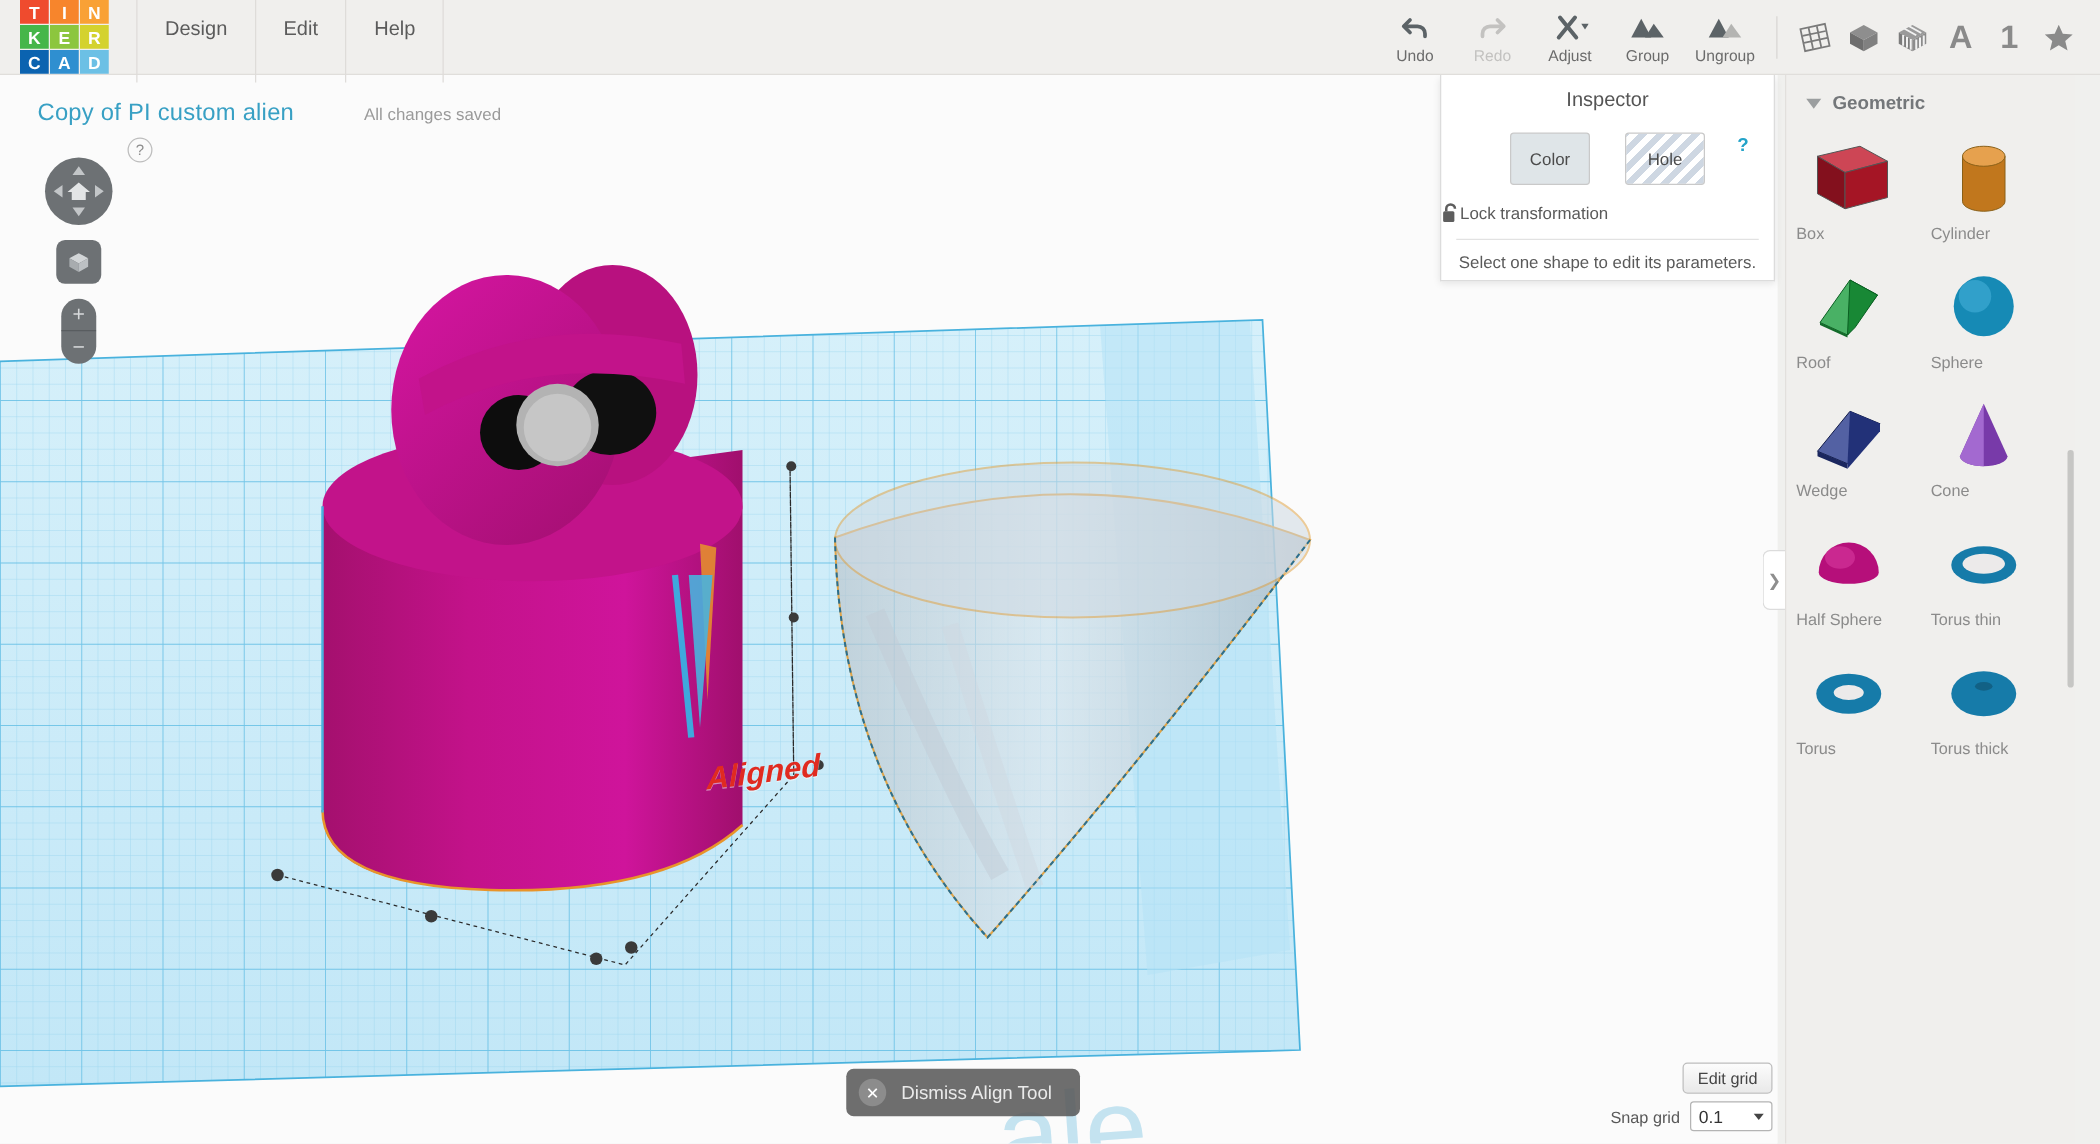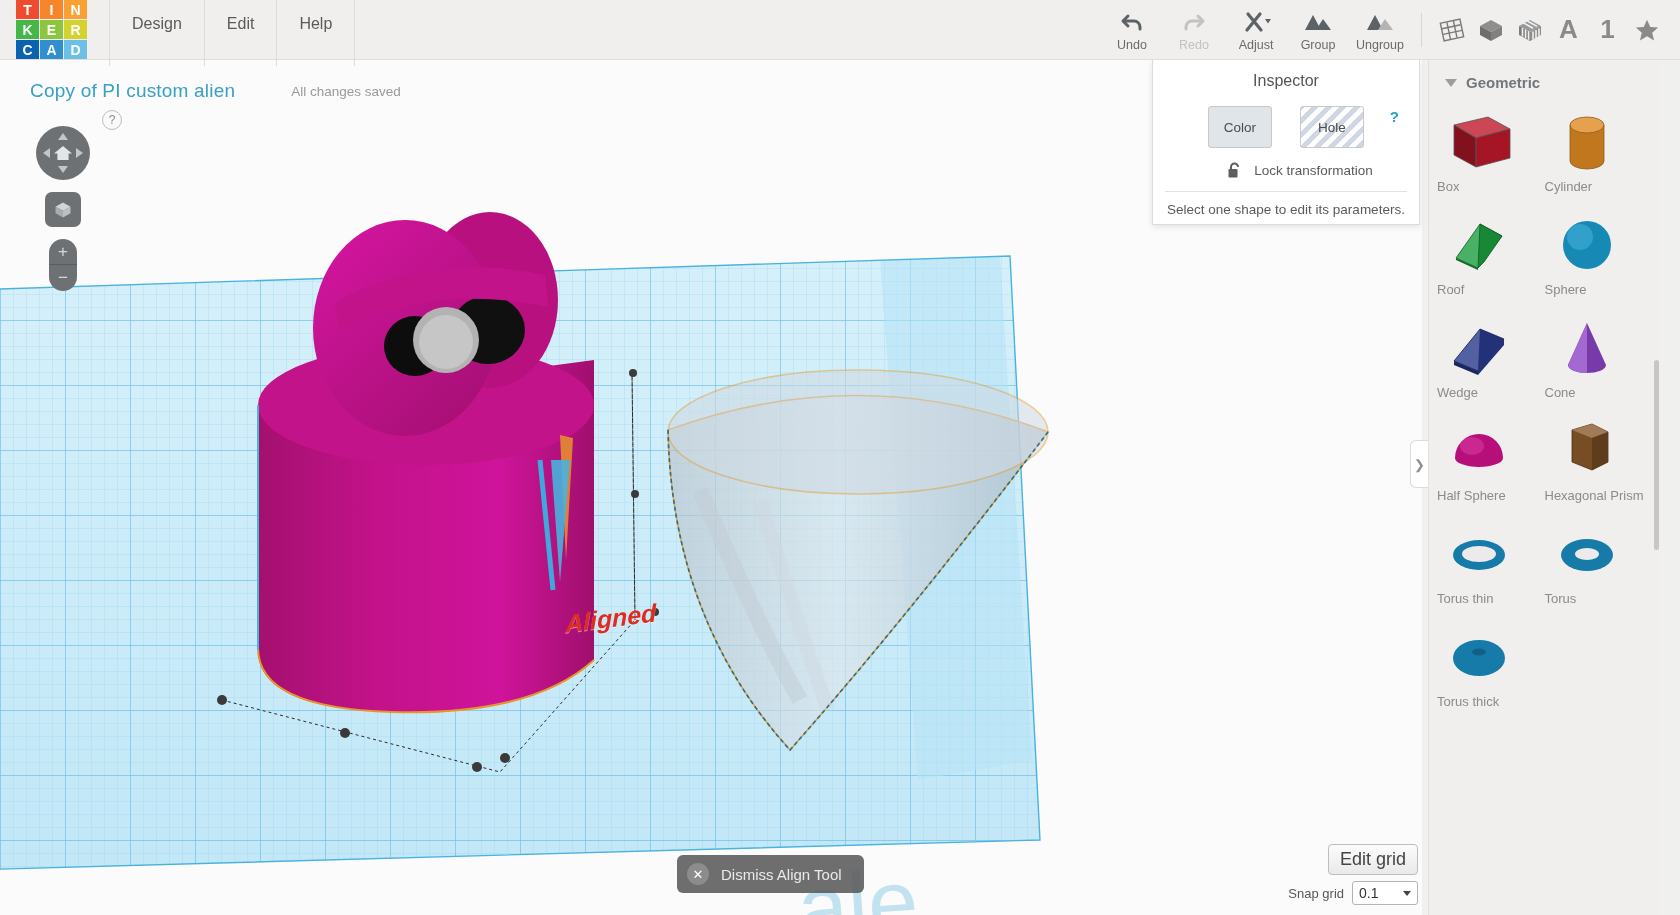--- a/index.html
+++ b/index.html
@@ -77,22 +77,22 @@
     background: #fff; border: 1px solid #dcdcdc; border-top: none;
     box-shadow: 0 2px 6px rgba(0,0,0,.10); z-index: 30; }
   .insp-title { text-align: center; font-size: 16px; color: #555; padding-top: 12px; }
   .insp-btns { display: flex; justify-content: center; gap: 28px; margin-top: 16px; }
   .swatch { width: 64px; height: 42px; border: 1px solid #c9c9c9; border-radius: 3px;
     display: flex; align-items: center; justify-content: center; font-size: 13.5px;
     color: #4b4b4b; cursor: pointer; background: #dfe5e8; }
   .swatch.hole { background: repeating-linear-gradient(-45deg, #ced7e2 0 5px, #fff 5px 10px); }
   .insp-help { position: absolute; right: 20px; top: 48px; color: #23a3c9;
     font-size: 15px; font-weight: bold; cursor: pointer; }
-  .insp-lock { display: flex; align-items: center; justify-content: center;
-    gap: 12px; margin-top: 14px; font-size: 13.5px; color: #5a5a5a; cursor: pointer; padding-left: 28px; }
+  .insp-lock { display: flex; align-items: center; justify-content: flex-start;
+    gap: 0; margin-top: 14px; font-size: 13.5px; color: #5a5a5a; cursor: pointer; }
   .insp-divider { margin: 12px 12px 0; border-top: 1px solid #e2e2e2; }
   .insp-note { margin-top: 10px; padding-left: 14px; font-size: 13.5px; color: #5a5a5a; }
 
   
   .panel-handle { position: absolute; left: 1410px; top: 440px; width: 18px; height: 48px;
     background: #fff; border: 1px solid #dcdcdc; border-right: none;
     border-radius: 6px 0 0 6px; display: flex; align-items: center; justify-content: center;
     color: #8e8e8e; font-size: 13px; z-index: 32; cursor: pointer; }
 
   
@@ -107,21 +107,21 @@
     padding: 6px 0 2px; cursor: pointer; }
   .shape-art { width: 84px; height: 70px; display: flex; align-items: center; justify-content: center; }
   .shape-label { font-size: 13px; color: #8b8b8b; margin-top: 2px; text-align: center; }
   .panel-scroll { position: absolute; right: 1px; top: 300px; width: 5px; height: 190px;
     background: #c6c6c4; border-radius: 3px; cursor: pointer; }
 
   
   .gridbar { position: absolute; right: 262px; bottom: 10px; z-index: 29;
     display: flex; flex-direction: column; align-items: flex-end; gap: 6px; }
   .editgrid { background: linear-gradient(#fcfcfc,#e9e9e9); border: 1px solid #bdbdbd;
-    border-radius: 4px; font-size: 18px; color: #444; padding: 4px 11px; cursor: pointer; }
+    border-radius: 4px; font-size: 13px; color: #444; padding: 4px 11px; cursor: pointer; }
   .snaprow { display: flex; align-items: center; gap: 8px; }
   .snaplabel { font-size: 13px; color: #585858; }
   .snapsel { width: 66px; height: 24px; border: 1px solid #b4b4b4; border-radius: 3px;
     background: #fff; display: flex; align-items: center; justify-content: space-between;
     padding: 0 6px; font-size: 14px; color: #333; cursor: pointer; }
   .snapsel .dcar { width: 0; height: 0; border-left: 4px solid transparent;
     border-right: 4px solid transparent; border-top: 5px solid #444; }
 
   
   .dismiss { position: absolute; left: 677px; bottom: 22px; height: 38px;
@@ -475,30 +475,20 @@
             <svg width="78" height="66" viewBox="0 0 78 66">
               <path d="M15 40 a24 24 0 0 1 48 0 a24 9 0 0 1 -48 0 Z" fill="#b60f7a"></path>
               <ellipse cx="32" cy="28" rx="12" ry="9" fill="#dd41a5" opacity=".5"></ellipse>
             </svg>
           </div>
           <div class="shape-label">Half Sphere</div>
         </div>
         <div class="shape-cell">
           <div class="shape-art">
             <svg width="78" height="66" viewBox="0 0 78 66">
-              <polygon points="24,12 44,6 60,14 60,44 44,52 24,44" fill="#774d25" stroke="#4a2e12" stroke-width=".8"></polygon>
-              <polygon points="24,12 44,6 60,14 44,20" fill="#a17b55"></polygon>
-              <polygon points="44,20 60,14 60,44 44,52" fill="#5e3d1d"></polygon>
-            </svg>
-          </div>
-          <div class="shape-label">Hexagonal Prism</div>
-        </div>
-        <div class="shape-cell">
-          <div class="shape-art">
-            <svg width="78" height="66" viewBox="0 0 78 66">
               <ellipse cx="39" cy="34" rx="26" ry="15" fill="#167ba9"></ellipse>
               <ellipse cx="39" cy="33" rx="17" ry="8" fill="#eceaea"></ellipse>
             </svg>
           </div>
           <div class="shape-label">Torus thin</div>
         </div>
         <div class="shape-cell">
           <div class="shape-art">
             <svg width="78" height="66" viewBox="0 0 78 66">
               <ellipse cx="39" cy="34" rx="26" ry="16" fill="#167ba9"></ellipse>

